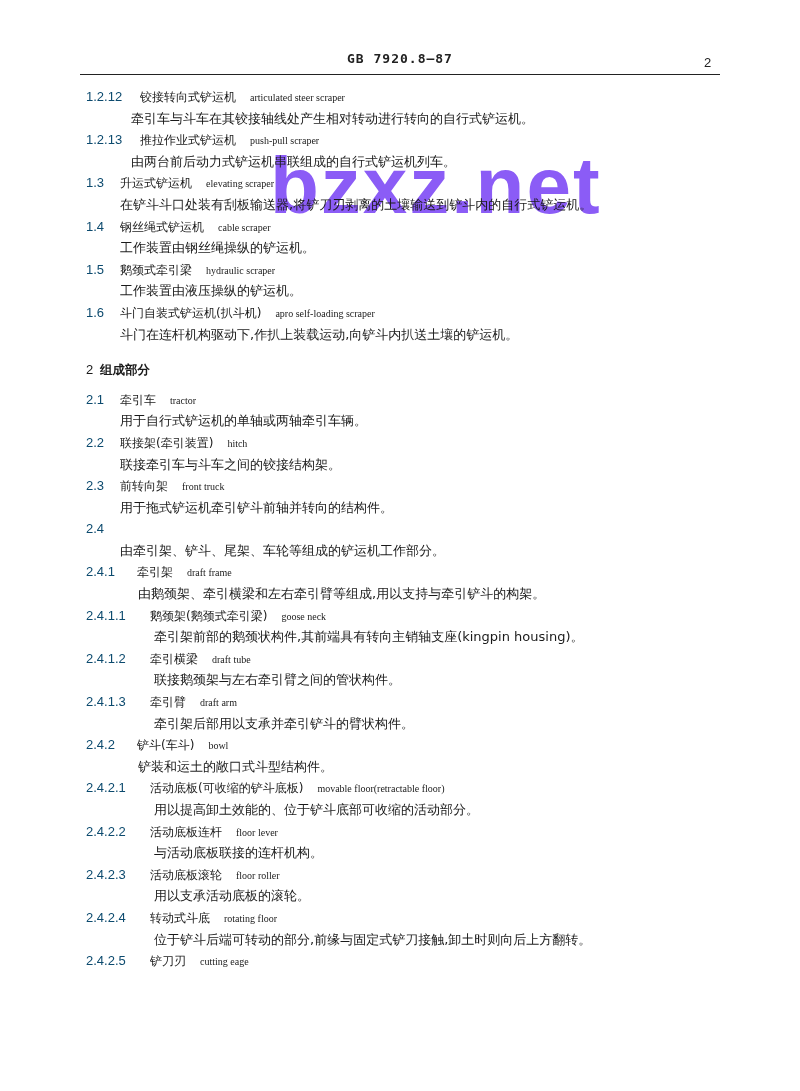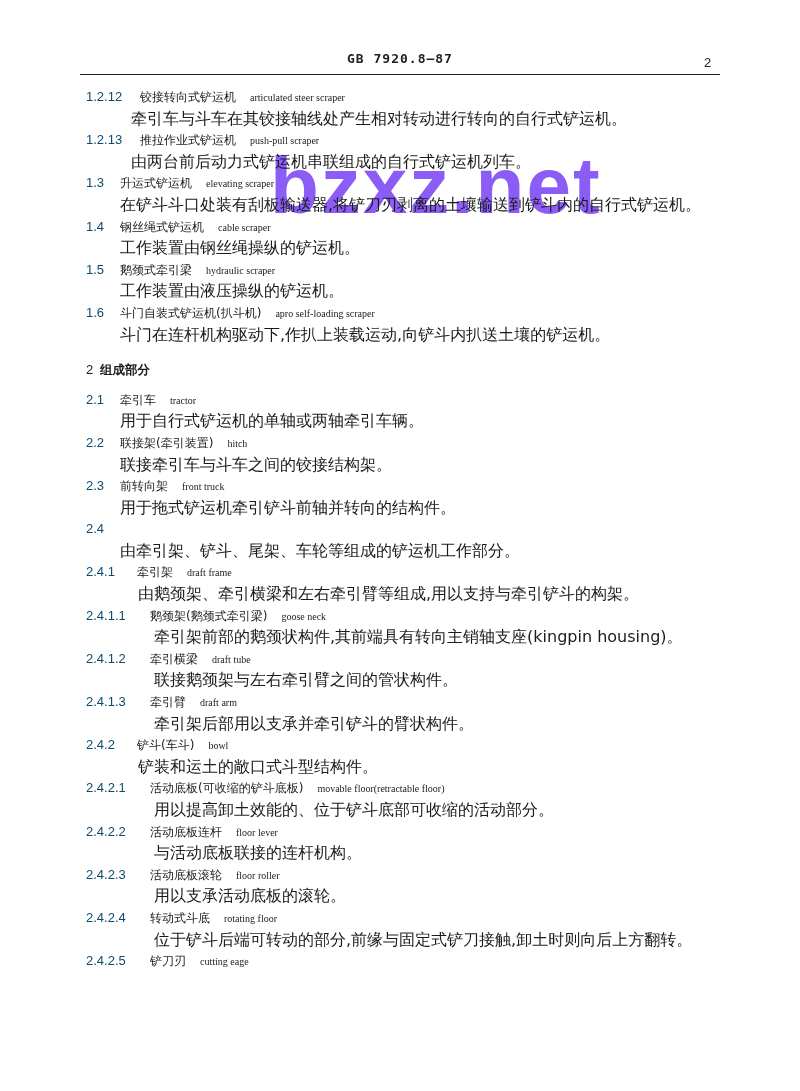--- a/index.html
+++ b/index.html
@@ -31,21 +31,21 @@
   .term-line, .def-line, .section-line {
     position: relative; height: 21.6px; line-height: 21.6px; font-size: 12.5px; white-space: nowrap;
   }
   .num {
     position: absolute; left: 86px;
     font-family: "Liberation Sans", sans-serif; font-size: 13px; color: #0c4a6e;
   }
   .cn { font-family: "DejaVu Sans", sans-serif; font-size: 12px; }
   .en { font-family: Liberation Serif, serif; font-size: 10px; margin-left: 14px; }
   .term { position: absolute; }
-  .def { position: absolute; font-family: "DejaVu Sans", sans-serif; font-size: 16px; }
+  .def { position: absolute; font-family: "DejaVu Sans", sans-serif; font-size: 13px; }
   .section-line { margin-top: 14px; margin-bottom: 8px; }
   .section-line .sec-num { position: absolute; left: 86px; font-family: "Liberation Sans", sans-serif; font-size: 13px; }
   .section-line .sec-title { position: absolute; left: 100px; font-family: "DejaVu Sans", sans-serif; font-size: 12.5px; font-weight: bold; text-align: center; }
 </style>
 </head>
 <body>
 
 <div class="page">
   <div class="header-title">GB 7920.8—87</div>
   <div class="page-number">2</div>

